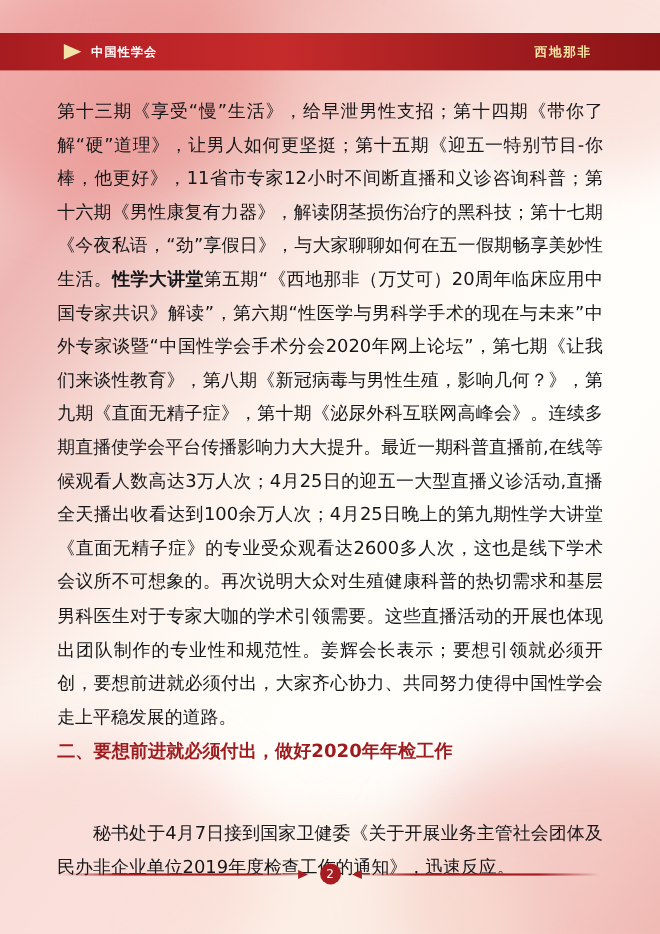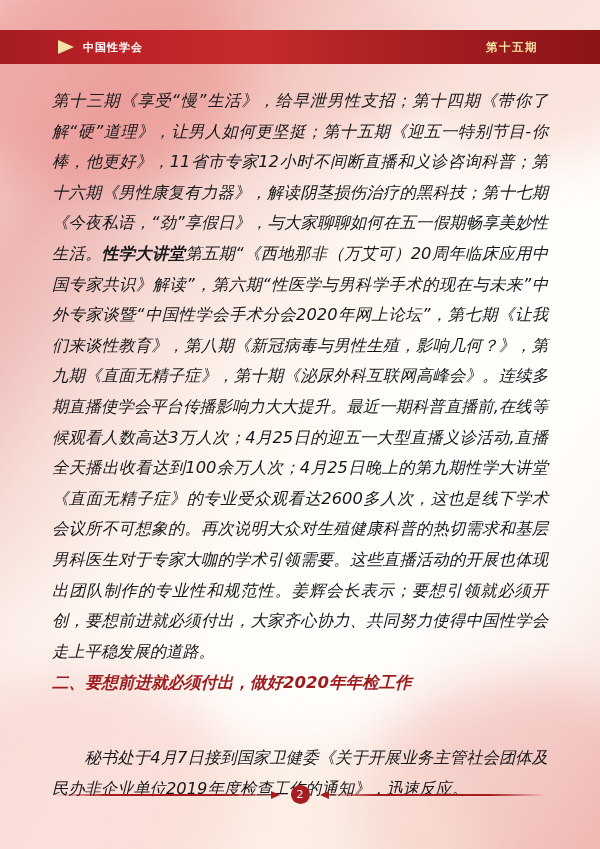--- a/index.html
+++ b/index.html
@@ -96,21 +96,20 @@
     z-index: 4;
     color: #17171a;
     font-size: 16.3px;
     line-height: 30.6px;
     text-align: justify;
     font-family: "DejaVu Sans", "Liberation Sans", sans-serif;
   }
   .content p {
     margin: 0;
     text-indent: 0;
-    font-style: italic;
   }
   .content p.indent {
     text-indent: 2em;
     margin-top: 44px;
   }
   .content b { font-weight: bold; }
   .section-heading {
     color: #9e1b1e;
     font-weight: bold;
     font-size: 16.5px;
@@ -172,21 +171,21 @@
   <div class="blob b2"></div>
   <div class="blob b3"></div>
   <div class="blob b4"></div>
   <div class="blob b5"></div>
   <div class="blob b6"></div>
 
   <div class="header">
     <div class="tri"></div>
     <div class="org">中国性学会</div>
     <div class="spacer"></div>
-    <div class="bulletin">第十五期</div>
+    <div class="bulletin">西地那非</div>
   </div>
 
   <div class="content">
     <p><span>第十三期《享受“慢”生活》，给早泄男性支招；第十四期《带你了解“硬”道理》，让男人如何更坚挺；第十五期《迎五一特别节目-你棒，他更好》，11省市专家12小时不间断直播和义诊咨询科普；第十六期《男性康复有力器》，解读阴茎损伤治疗的黑科技；第十七期《今夜私语，“劲”享假日》，与大家聊聊如何在五一假期畅享美妙性生活。</span><b>性学大讲堂</b><span>第五期“《西地那非（万艾可）20周年临床应用中国专家共识》解读”，第六期“性医学与男科学手术的现在与未来”中外专家谈暨“中国性学会手术分会2020年网上论坛”，第七期《让我们来谈性教育》，第八期《新冠病毒与男性生殖，影响几何？》，第九期《直面无精子症》，第十期《泌尿外科互联网高峰会》。连续多期直播使学会平台传播影响力大大提升。最近一期科普直播前,在线等候观看人数高达3万人次；4月25日的迎五一大型直播义诊活动,直播全天播出收看达到100余万人次；4月25日晚上的第九期性学大讲堂《直面无精子症》的专业受众观看达2600多人次，这也是线下学术会议所不可想象的。再次说明大众对生殖健康科普的热切需求和基层男科医生对于专家大咖的学术引领需要。这些直播活动的开展也体现出团队制作的专业性和规范性。姜辉会长表示；要想引领就必须开创，要想前进就必须付出，大家齐心协力、共同努力使得中国性学会走上平稳发展的道路。</span></p>
     <p class="section-heading">二、要想前进就必须付出，做好2020年年检工作</p>
     <p class="indent">秘书处于4月7日接到国家卫健委《关于开展业务主管社会团体及民办非企业单位2019年度检查工作的通知》，迅速反应。</p>
   </div>
 
   <div class="footer">
     <div class="rule left"></div>

